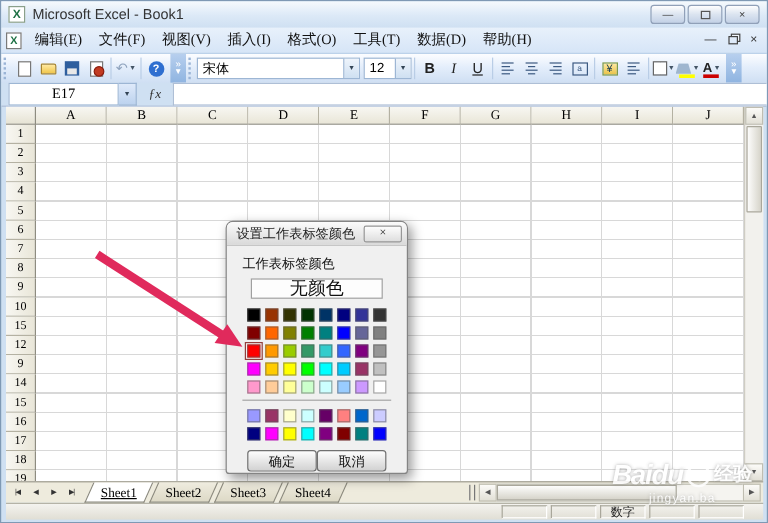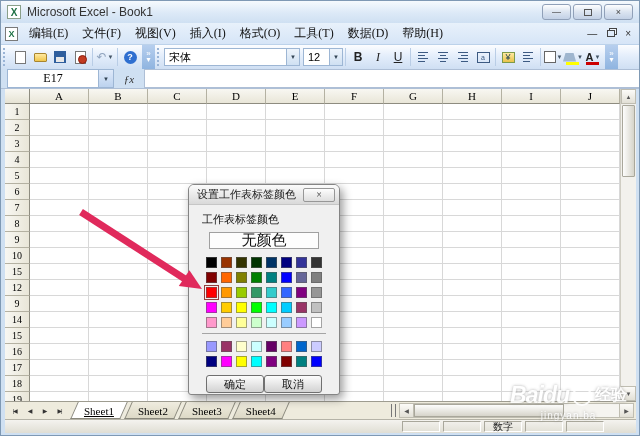--- a/index.html
+++ b/index.html
@@ -132,21 +132,21 @@
     background:linear-gradient(#fcfbf8,#e2e0d6); border:1px solid #bfbdb1; }
   #htrack { width:205px; height:15px; background:#f5f4f0; border-top:1px solid #bfbdb1; border-bottom:1px solid #bfbdb1; position:relative; }
   #hthumb { position:absolute; left:0; top:0; bottom:0; width:150px;
     background:linear-gradient(#fdfdfc,#d6d4ca); border:1px solid #a9a79b; }
 
   
   #statusbar { position:absolute; left:4px; top:418px; width:631px; height:14px;
     background:linear-gradient(#f4f3ef,#e0ded4); border-top:1px solid #b5b3a7; display:flex; align-items:center;
     font-size:11px; font-family:"Liberation Serif","DejaVu Serif",serif; }
   #status-ready { padding-left:24px; color:#222;margin-top:28px; }
-  #status-sections { margin-left:auto; display:flex; gap:3px; padding-right:32px; }
+  #status-sections { margin-left:auto; display:flex; gap:3px; padding-right:16px; }
   .status-cell { height:11px; min-width:38px; border:1px solid; border-color:#a9a79b #fff #fff #a9a79b;
     font-size:10px; display:flex; align-items:center; justify-content:center; padding:0 4px; color:#222; }
 
   
   #dialog { position:absolute; left:187px; top:183px; width:152px; height:211px; z-index:5;
     background:#f0f0f0; border:1px solid #848484; border-radius:6px 6px 3px 3px;
     box-shadow:3px 4px 10px rgba(0,0,0,.4); font-family:"Liberation Serif","DejaVu Serif",serif; }
   #dlg-titlebar { height:20px; border-radius:5px 5px 0 0; display:flex; align-items:center;
     background:linear-gradient(#fbfbfb,#eaeaea 50%,#d9d9d9); padding:0 4px 0 8px; border-bottom:1px solid #c6c6c6; }
   #dlg-title { flex:1; font-size:11px; color:#222; }

